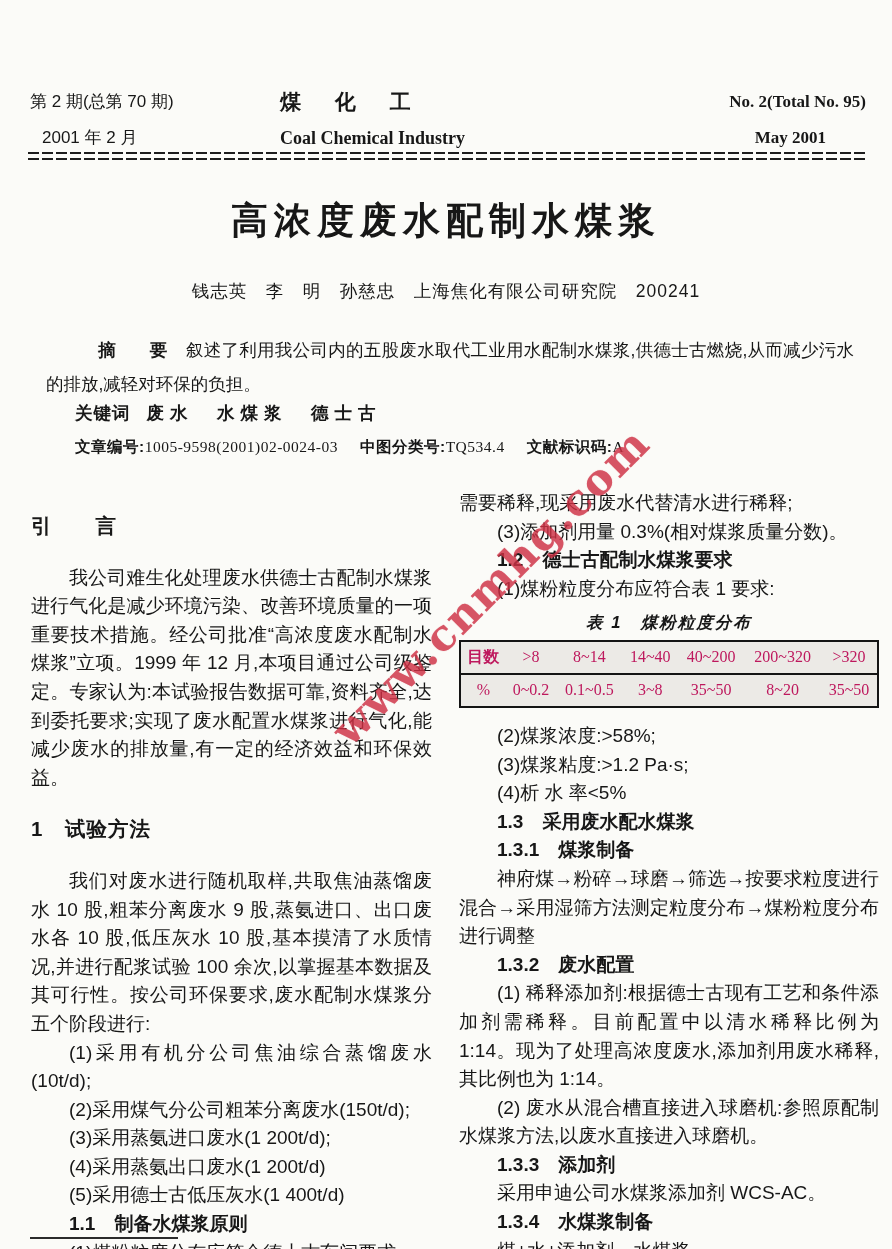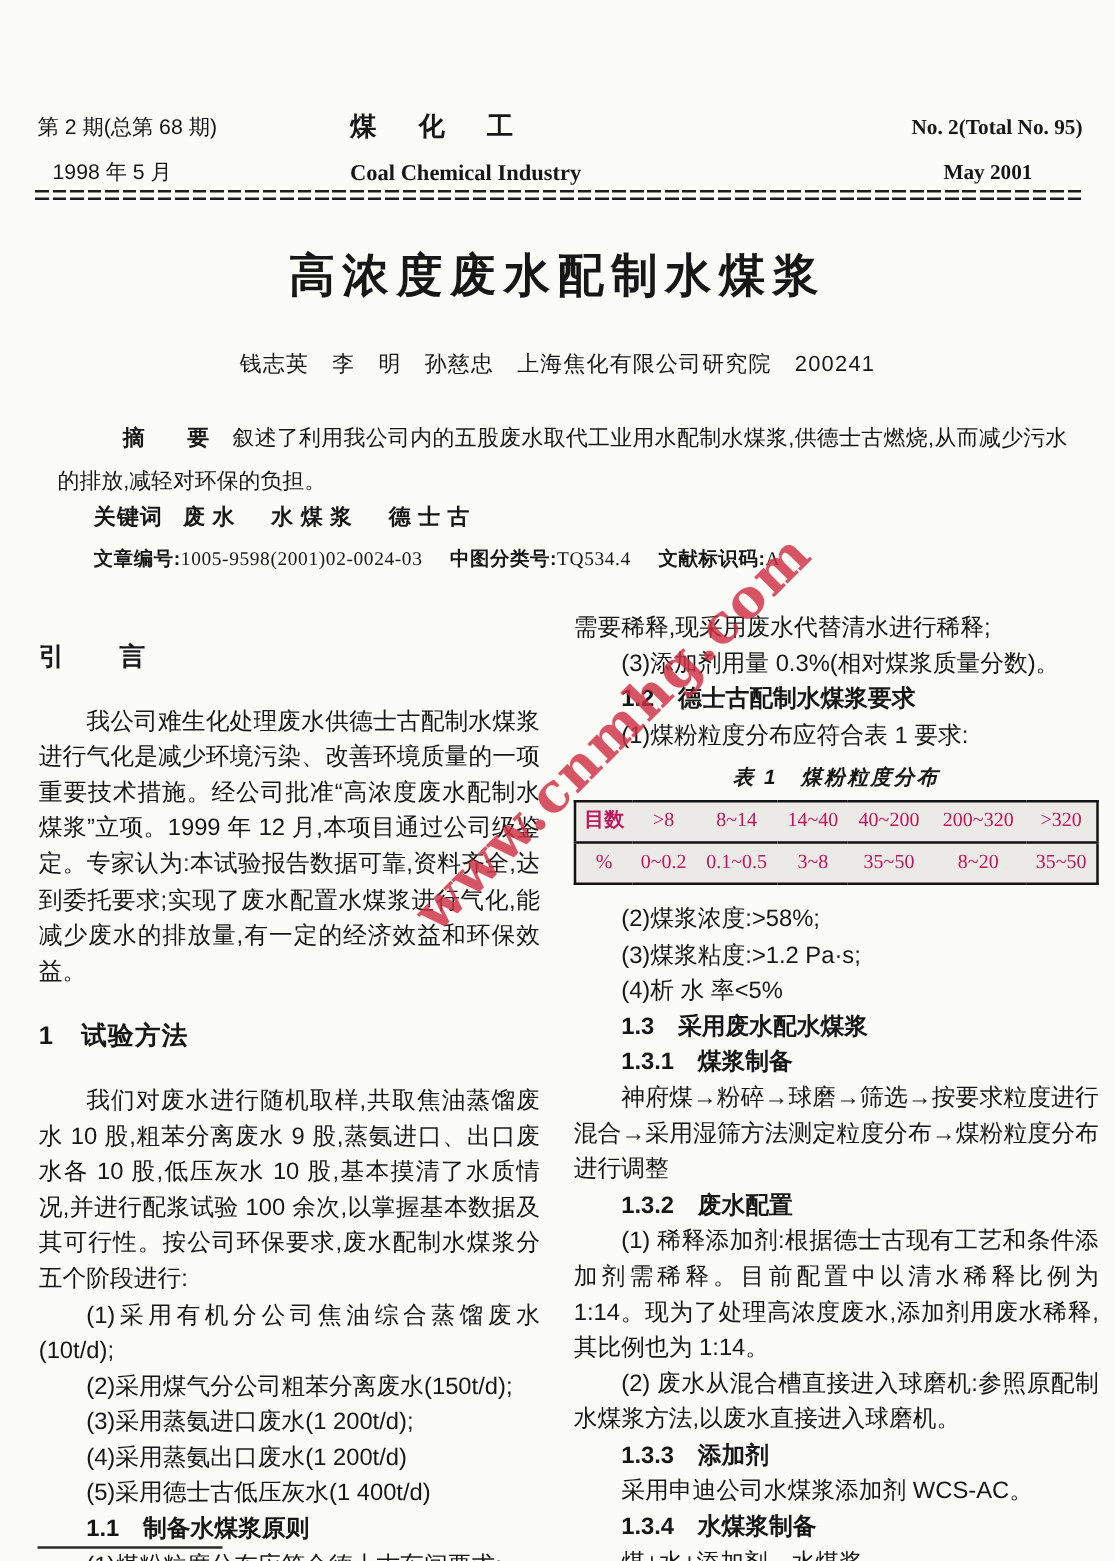--- a/index.html
+++ b/index.html
@@ -100,22 +100,22 @@
     text-shadow:0 0 1px rgba(207,48,68,.5);
   }
 </style>
 </head>
 <body>
 
 <div class="page">
 
   <div class="jheader">
     <div class="jh-left">
-      <div class="l1">第 2 期(总第 68 期)</div>
-      <div class="l2">1998 年 5 月</div>
+      <div class="l1">第 2 期(总第 70 期)</div>
+      <div class="l2">2001 年 2 月</div>
     </div>
     <div class="jh-center">
       <div class="cn">煤 化 工</div>
       <div class="en">Coal Chemical Industry</div>
     </div>
     <div class="jh-right">
       <div class="l1">No. 2(Total  No. 95)</div>
       <div class="l2">May   2001</div>
     </div>
   </div>

